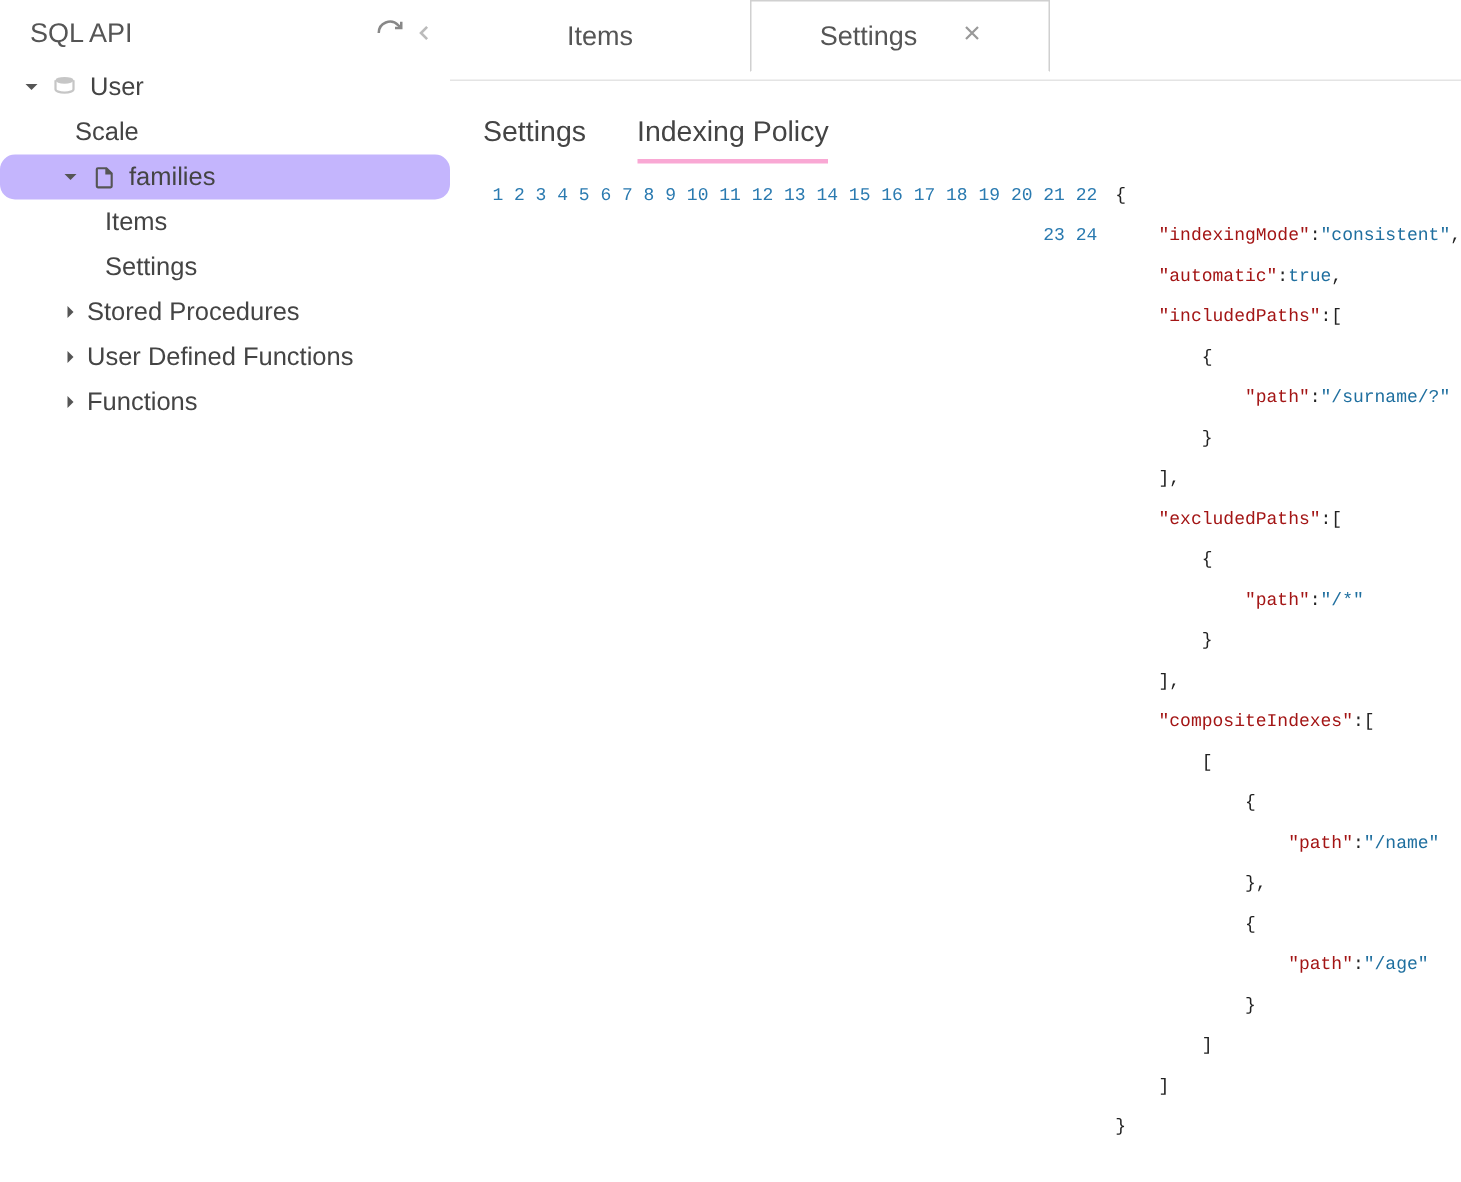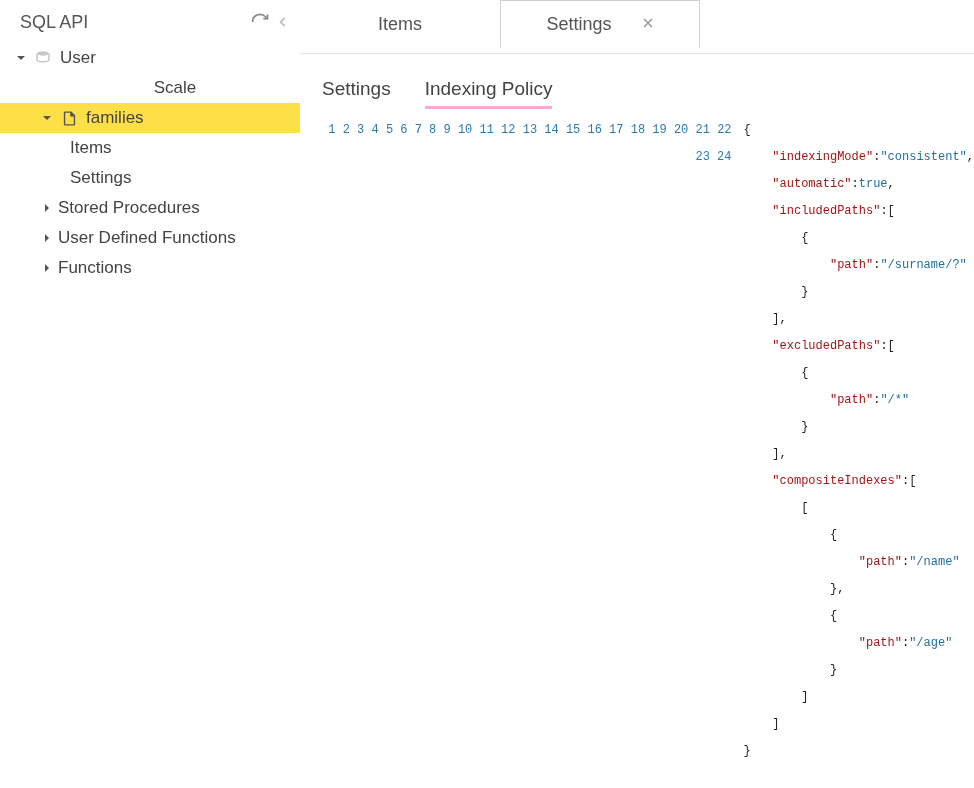--- a/index.html
+++ b/index.html
@@ -16,23 +16,23 @@
   .icon-btn { cursor:pointer; display:inline-flex; align-items:center; justify-content:center; }
   .refresh-icon svg { width:20px; height:20px; }
   .chevron-left-icon svg { width:14px; height:14px; }
 
   .tree { font-size:17px; color:#444; }
   .row { display:flex; align-items:center; height:30px; padding-left:14px; cursor:pointer; }
   .row .caret { width:14px; display:inline-flex; justify-content:center; color:#555; margin-right:4px;}
   .row .caret svg { width:10px; height:10px; }
   .row .node-icon { width:22px; display:inline-flex; justify-content:center; margin-right:6px; color:#777;}
   .row .label { white-space:nowrap; }
-  .indent-1 { padding-left:50px;justify-content:center; }
+  .indent-1 { padding-left:50px; }
   .indent-2 { padding-left:70px; }
-  .row.selected { background:#fde047; }
+  .row.selected { background:#c4b5fd;border-radius:10px; }
   .db-icon svg { width:18px; height:18px; opacity:.55; }
   .container-icon svg { width:17px; height:17px; }
 
   
   .main { flex:1; display:flex; flex-direction:column; padding-top:0; }
 
   .top-tabs { display:flex; align-items:flex-start; border-bottom:1px solid #e4e4e4; height:54px; }
   .tab { height:48px; display:flex; align-items:center; justify-content:center; min-width:200px; padding:0 24px; font-size:18px; color:#555; cursor:pointer; position:relative; border:1px solid transparent;}
   .tab.active { border:1px solid #d0d0d0; border-bottom:1px solid #fff; background:#fff; margin-bottom:-1px; }
   .tab .close { margin-left:30px; color:#999; font-size:16px; cursor:pointer; }

